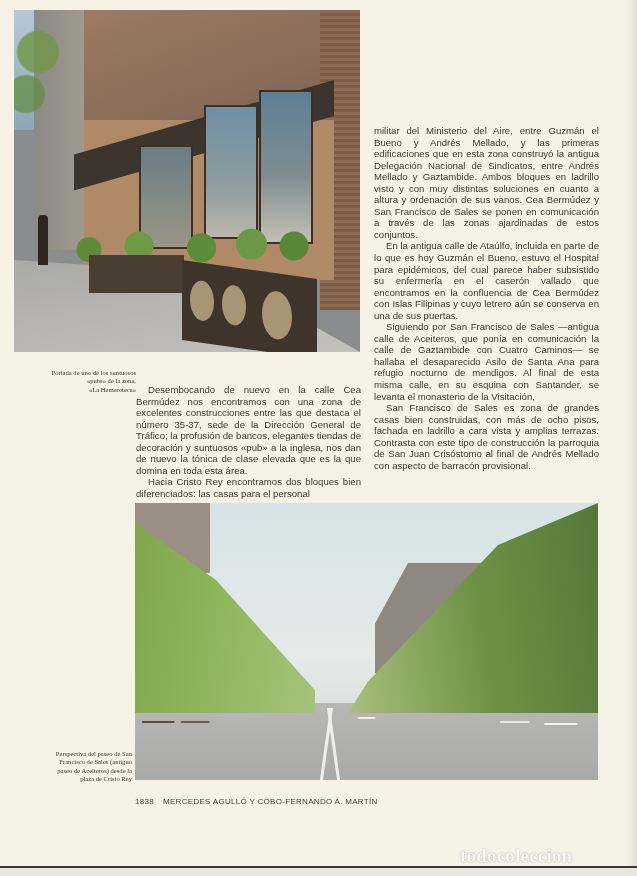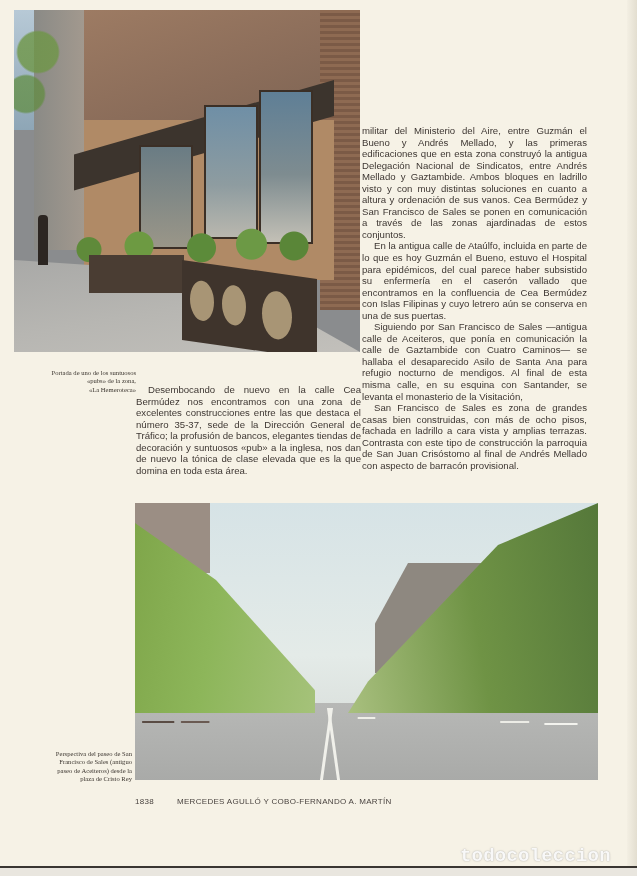--- a/index.html
+++ b/index.html
@@ -91,27 +91,27 @@
     .col {
       position: absolute; font-size: 9.6px; line-height: 11.55px; color: #3e3733;
       text-align: justify;
     }
     .col p { margin: 0; text-indent: 12px; }
     .col p.noindent { text-indent: 0; }
 
     .footer {
       position: absolute; left: 135px; top: 797px; font-size: 8px; letter-spacing: 0.3px; color: #4a4440;
     }
-    .footer .pg { margin-right: 23px; }
+    .footer .pg { margin-right: 9px; }
 
     .watermark {
       position: absolute; left: 460px; top: 845px; font-size: 19px; font-weight: bold;
       color: rgba(255,255,255,0.92); letter-spacing: 0.2px;
       text-shadow: 0 0 1px rgba(120,120,120,.5), 0 0 2px rgba(150,150,150,.4);
-      font-family: Liberation Mono, monospace;
+      font-family: Liberation Serif, serif;
     }
   </style>
 </head>
 <body>
 
 <div class="page-edge-right"></div>
 
 <div class="photo1">
   <div class="p1-sky"></div>
   <div class="p1-wallL"></div>
@@ -133,29 +133,30 @@
   <div class="p1-tree"></div>
   <div class="p1-person"></div>
 </div>
 
 <div class="caption" style="left:8px; top:369px; width:128px;">
   <span>Portada de uno de los suntuosos</span>
   <span>«pubs» de la zona,</span>
   <span>«La Hemeroteca»</span>
 </div>
 
-<div class="col" style="left:362px; top:125px; width:225px;">
+<div class="col" style="left:374px; top:125px; width:225px;">
   <p class="noindent">militar del Ministerio del Aire, entre Guzmán el Bueno y Andrés Mellado, y las primeras edificaciones que en esta zona construyó la antigua Delegación Nacional de Sindicatos, entre Andrés Mellado y Gaztambide. Ambos bloques en ladrillo visto y con muy distintas soluciones en cuanto a altura y ordenación de sus vanos. Cea Bermúdez y San Francisco de Sales se ponen en comunicación a través de las zonas ajardinadas de estos conjuntos.</p>
   <p>En la antigua calle de Ataúlfo, incluida en parte de lo que es hoy Guzmán el Bueno, estuvo el Hospital para epidémicos, del cual parece haber subsistido su enfermería en el caserón vallado que encontramos en la confluencia de Cea Bermúdez con Islas Filipinas y cuyo letrero aún se conserva en una de sus puertas.</p>
   <p>Siguiendo por San Francisco de Sales —antigua calle de Aceiteros, que ponía en comunicación la calle de Gaztambide con Cuatro Caminos— se hallaba el desaparecido Asilo de Santa Ana para refugio nocturno de mendigos. Al final de esta misma calle, en su esquina con Santander, se levanta el monasterio de la Visitación,</p>
   <p>San Francisco de Sales es zona de grandes casas bien construidas, con más de ocho pisos, fachada en ladrillo a cara vista y amplias terrazas. Contrasta con este tipo de construcción la parroquia de San Juan Crisóstomo al final de Andrés Mellado con aspecto de barracón provisional.</p>
 </div>
 
 <div class="col" style="left:136px; top:384px; width:225px;">
   <p>Desembocando de nuevo en la calle Cea Bermúdez nos encontramos con una zona de excelentes construcciones entre las que destaca el número 35-37, sede de la Dirección General de Tráfico; la profusión de bancos, elegantes tiendas de decoración y suntuosos «pub» a la inglesa, nos dan de nuevo la tónica de clase elevada que es la que domina en toda esta área.</p>
+  <p>Hacia Cristo Rey encontramos dos bloques bien diferenciados: las casas para el personal</p>
 </div>
 
 <div class="photo2">
   <div class="p2-bldL"></div>
   <div class="p2-bldR"></div>
   <div class="p2-road"></div>
   <div class="p2-treesL"></div>
   <div class="p2-treesR"></div>
   <div class="p2-cars"></div>
   <div class="p2-lane1"></div>

